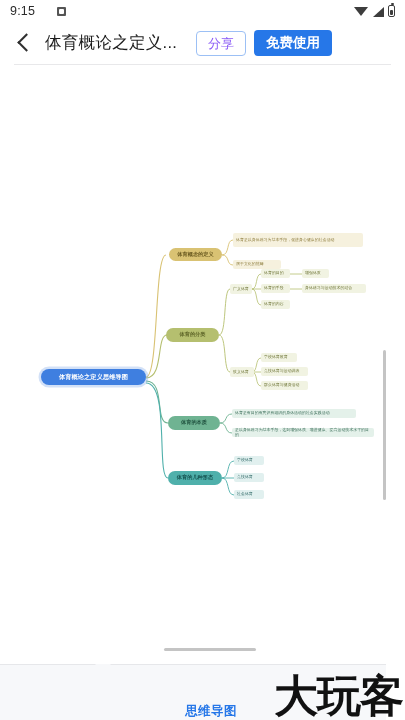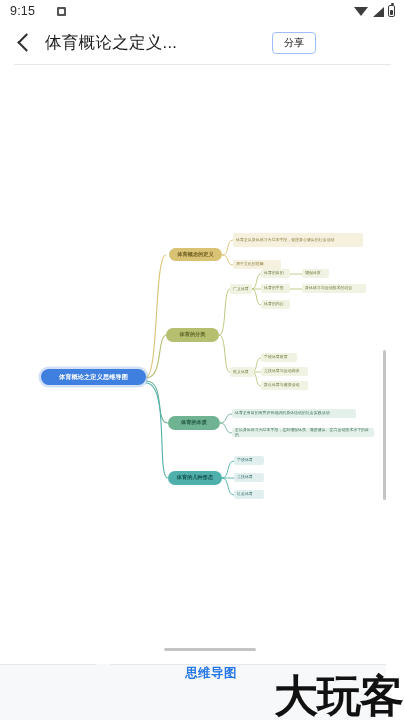--- a/index.html
+++ b/index.html
@@ -66,22 +66,22 @@
     transform: rotate(45deg);
   }
   .doc-title {
     flex: 1 1 auto; margin-left: 9px;
     font-size: 16.5px; color: #1c1c1c; letter-spacing: .3px;
     white-space: nowrap; overflow: hidden;
   }
   .btn-share {
     flex: 0 0 auto;
     border: 1px solid #9cc0f5; border-radius: 4px;
-    background: #ffffff; color: #000000;
-    font-size: 10px; padding: 5px 11px; margin-right: 16px;
+    background: #ffffff; color: #8b5cf6;
+    font-size: 13px; padding: 5px 11px; margin-right: 8px;
     font-family: inherit; cursor: pointer; line-height: 1;
   }
   .btn-free {
     flex: 0 0 auto;
     border: none; border-radius: 4px;
     background: #2677e8; color: #ffffff;
     font-size: 13.5px; padding: 6px 12px; line-height: 1;
     font-family: inherit; cursor: pointer; font-weight: 600;
   }
   .hdr-divider {
@@ -131,21 +131,21 @@
   .leaf.l1 { background: #f6f1de; color: #8d7c3c; }
   .leaf.l2 { background: #f1f3e2; color: #6f7638; }
   .leaf.l3 { background: #e4f1ea; color: #3b6e59; }
   .leaf.l4 { background: #e1f0ef; color: #2f6866; }
   .leaf.wrap { white-space: normal; }
 
   
   .tabbar {
     position: absolute; left: 0; bottom: 0; width: 386px; height: 56px;
     background: #f7f8fa; border-top: 1px solid #e6e7ea;
-    display: flex; align-items: flex-start; padding-left: 36px;
+    display: flex; align-items: flex-end; padding-left: 36px;
   }
   .tabbar::before {
     content: ""; position: absolute; left: 95px; top: -1px;
     border-left: 8px solid transparent; border-right: 8px solid transparent;
     border-top: 8px solid #f7f8fa;
   }
   .tab {
     flex: 1 1 0; text-align: center; font-size: 12.5px; cursor: pointer;
     letter-spacing: .4px;
   }
@@ -173,20 +173,21 @@
       <span class="ic-wifi"></span>
       <span class="ic-signal"></span>
       <span class="ic-batt"></span>
     </div>
   </div>
 
   <div class="header">
     <div class="back-btn"></div>
     <div class="doc-title">体育概论之定义...</div>
     <button class="btn-share">分享</button>
+    <button class="btn-free">免费使用</button>
   </div>
   <div class="hdr-divider"></div>
 
   <div class="canvas">
 
     <svg class="map" viewBox="0 0 377 591">
 
       <path d="M132,312 C145,312 140,190 152,190" fill="none" stroke="#d9c273" stroke-width="1.1"></path>
       <path d="M132,313 C150,313 142,270 153,270" fill="none" stroke="#b5bf6f" stroke-width="1.1"></path>
       <path d="M132,316 C152,316 140,358 154,358" fill="none" stroke="#6fb392" stroke-width="1.1"></path>

